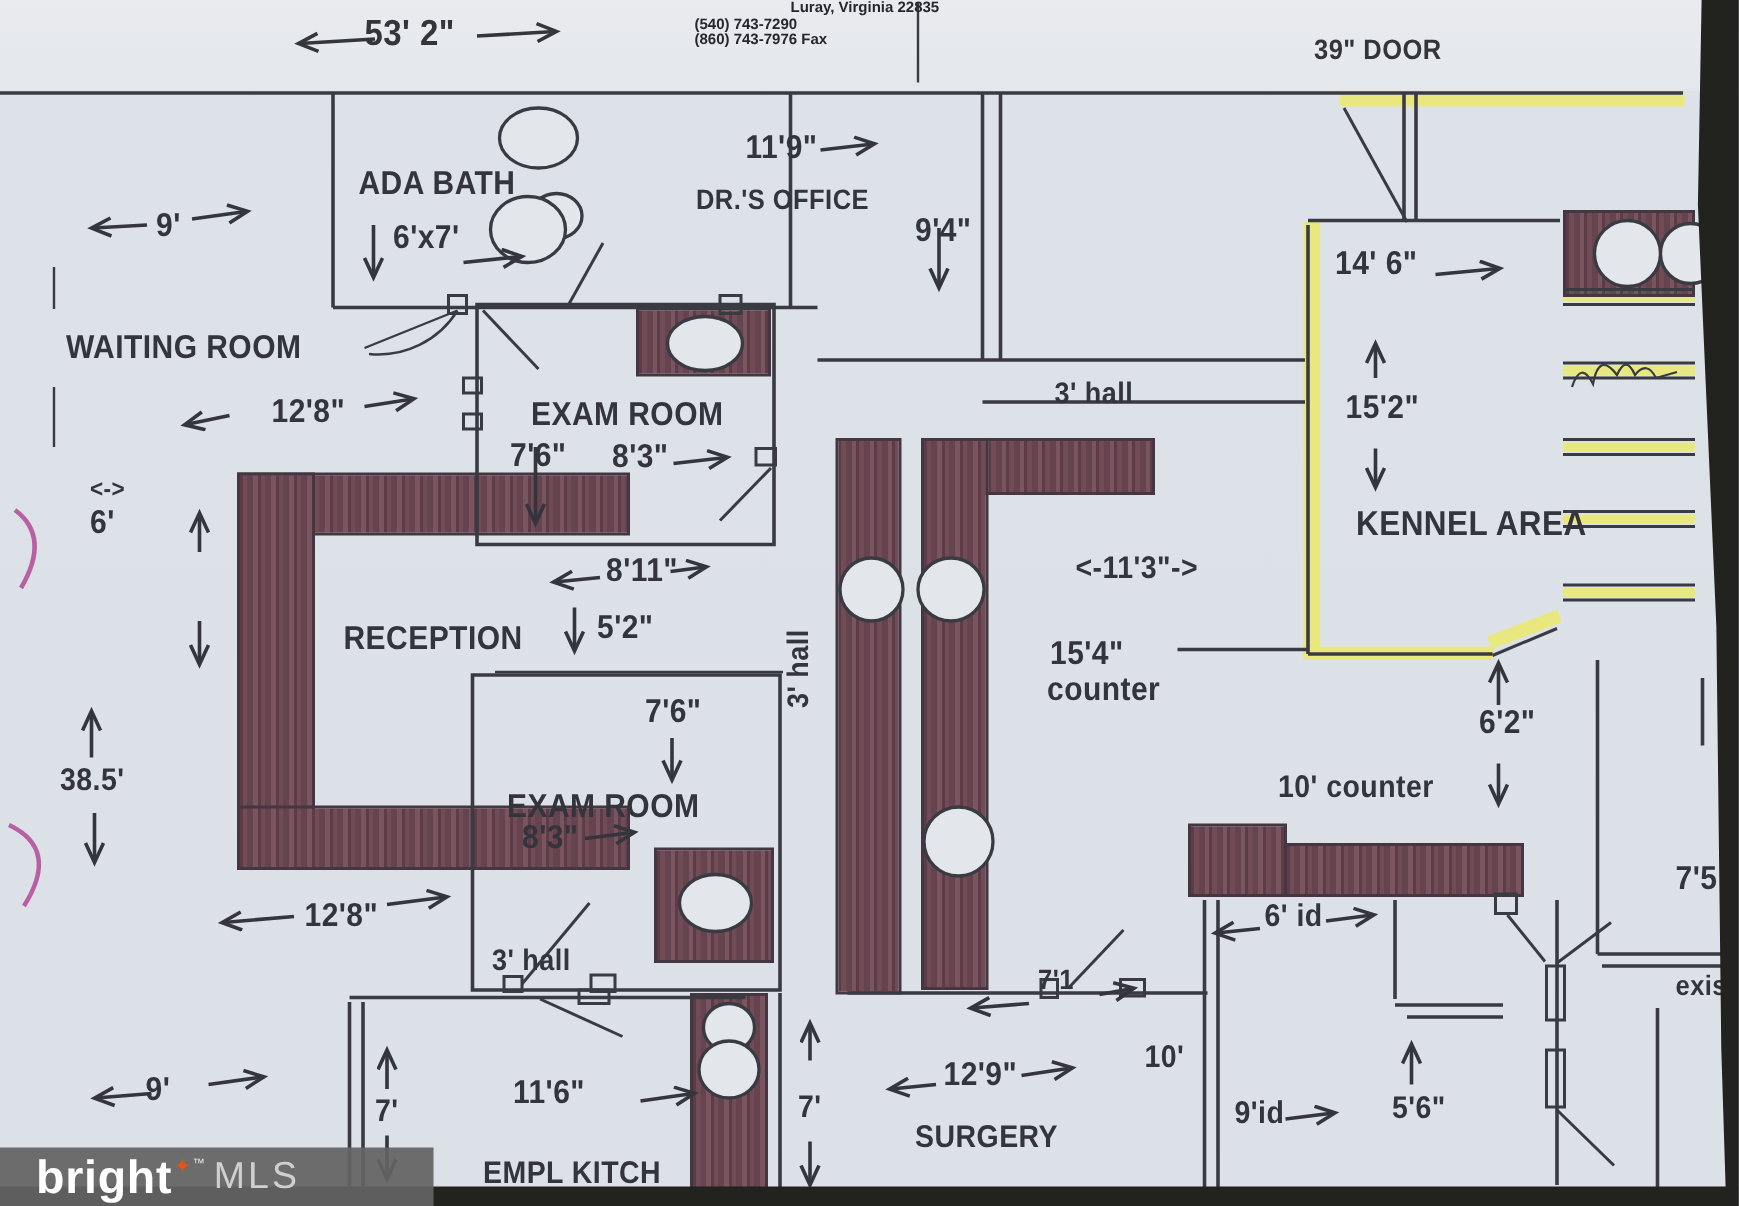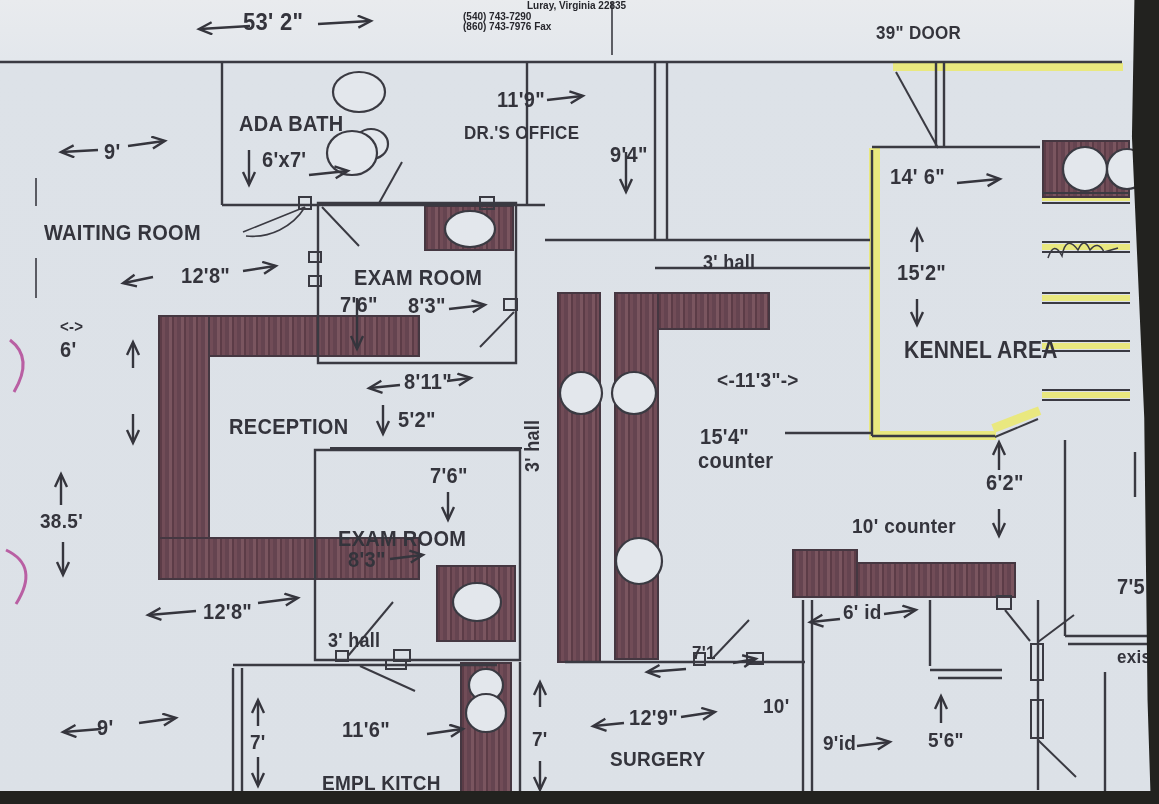--- a/index.html
+++ b/index.html
@@ -233,14 +233,20 @@
   <span class="lbl s19" style="left:610px;top:748px">SURGERY</span>
   <span class="lbl s17" style="left:692px;top:644px">7'1</span>
   <span class="lbl s19" style="left:763px;top:695px">10'</span>
   <span class="lbl s19" style="left:823px;top:732px">9'id</span>
   <span class="lbl s19" style="left:928px;top:729px">5'6"</span>
 
   <div class="dark edge" style="left:1118px;top:0;width:41px;height:804px;
        clip-path:polygon(40% 0,100% 0,100% 100%,80% 100%,72% 87%,64% 52%,34% 17%)"></div>
   <div class="dark edge" style="left:0;top:791px;width:1159px;height:13px"></div>
 
+  <div class="wm">
+    <span class="b">bright</span>
+    <span class="star">✦</span>
+    <span class="tm">™</span>
+    <span class="mls">MLS</span>
+  </div>
 
 </div>
 
 </body></html>

